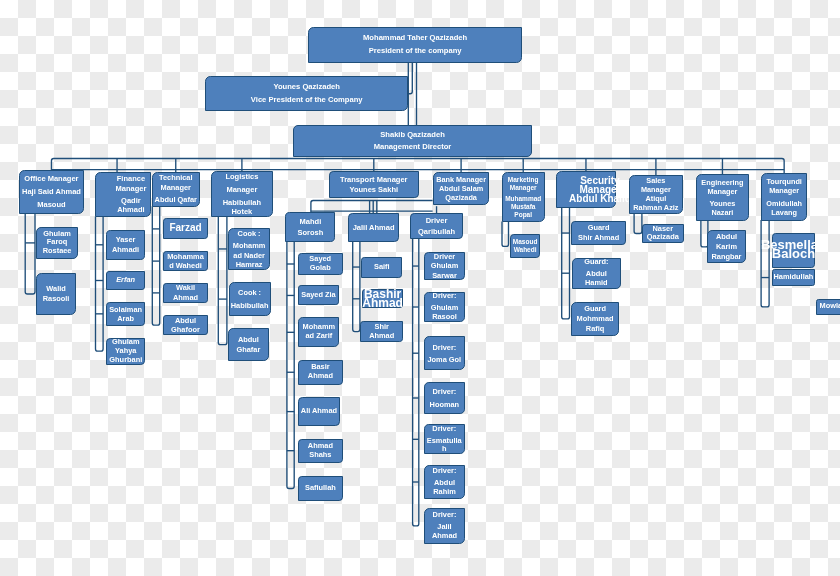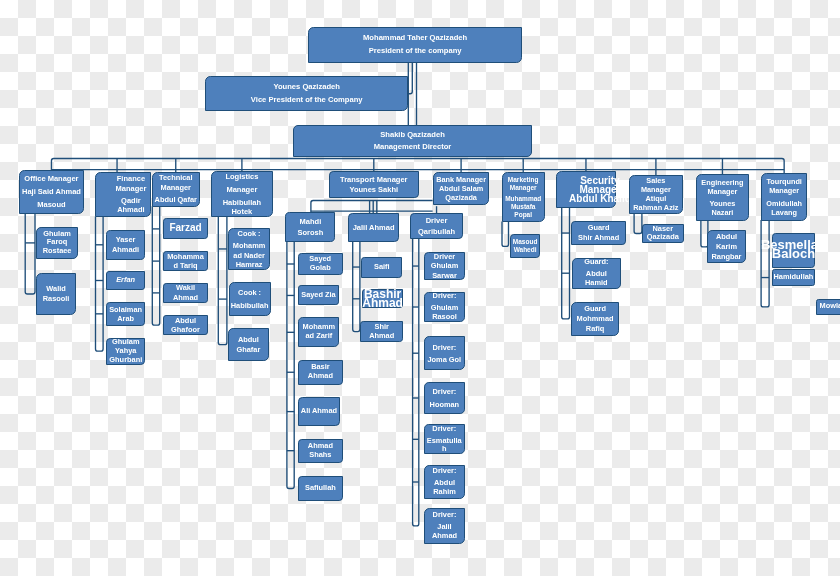--- a/index.html
+++ b/index.html
@@ -182,21 +182,21 @@
     <div class="node" style="left: 106.4px; top: 337.5px; width: 38.8px; height: 27.3px; font-size: 7.4px; line-height: 8.9px; background: rgb(78, 128, 188); border-color: rgb(31, 78, 121); border-radius: 4.2315px 0px; color: rgb(255, 255, 255);">
       <div class="ln">Ghulam</div>
       <div class="ln">Yahya</div>
       <div class="ln">Ghurbani</div>
     </div>
     <div class="node" style="left: 163.1px; top: 218.4px; width: 44.9px; height: 21px; font-size: 10px; line-height: 8.9px; background: rgb(78, 128, 188); border-color: rgb(31, 78, 121); border-radius: 3.255px 0px; color: rgb(255, 255, 255);">
       <div class="ln">Farzad</div>
     </div>
     <div class="node" style="left: 163.2px; top: 250.9px; width: 44.6px; height: 20.4px; font-size: 7.4px; line-height: 9.5px; background: rgb(78, 128, 188); border-color: rgb(31, 78, 121); border-radius: 3.162px 0px; color: rgb(255, 255, 255);">
       <div class="ln">Mohamma</div>
-      <div class="ln">d Tariq</div>
+      <div class="ln">d Wahedi</div>
     </div>
     <div class="node" style="left: 163.2px; top: 282.7px; width: 44.6px; height: 20.4px; font-size: 7.4px; line-height: 9.5px; background: rgb(78, 128, 188); border-color: rgb(31, 78, 121); border-radius: 3.162px 0px; color: rgb(255, 255, 255);">
       <div class="ln">Wakil</div>
       <div class="ln">Ahmad</div>
     </div>
     <div class="node" style="left: 163.2px; top: 315.3px; width: 44.6px; height: 19.6px; font-size: 7.4px; line-height: 9.5px; background: rgb(78, 128, 188); border-color: rgb(31, 78, 121); border-radius: 3.038px 0px; color: rgb(255, 255, 255);">
       <div class="ln">Abdul</div>
       <div class="ln">Ghafoor</div>
     </div>
     <div class="node" style="left: 228.4px; top: 228.1px; width: 41.4px; height: 41.7px; font-size: 7.4px; line-height: 9.3px; background: rgb(78, 128, 188); border-color: rgb(31, 78, 121); border-radius: 5.5px 0px; color: rgb(255, 255, 255);">

